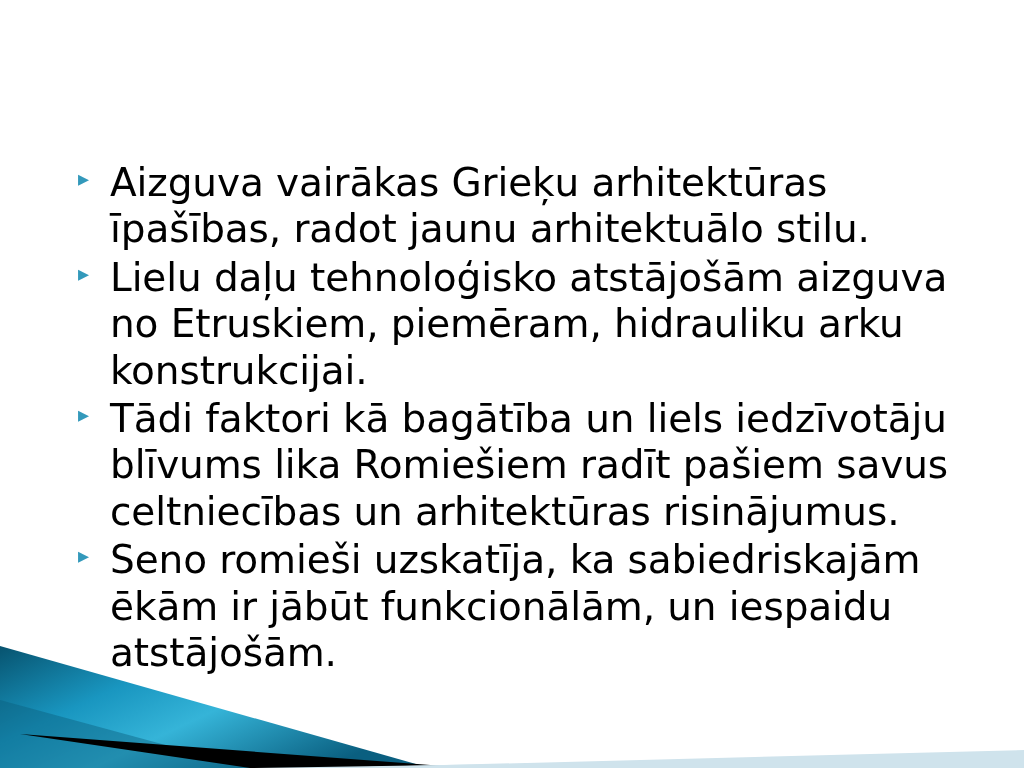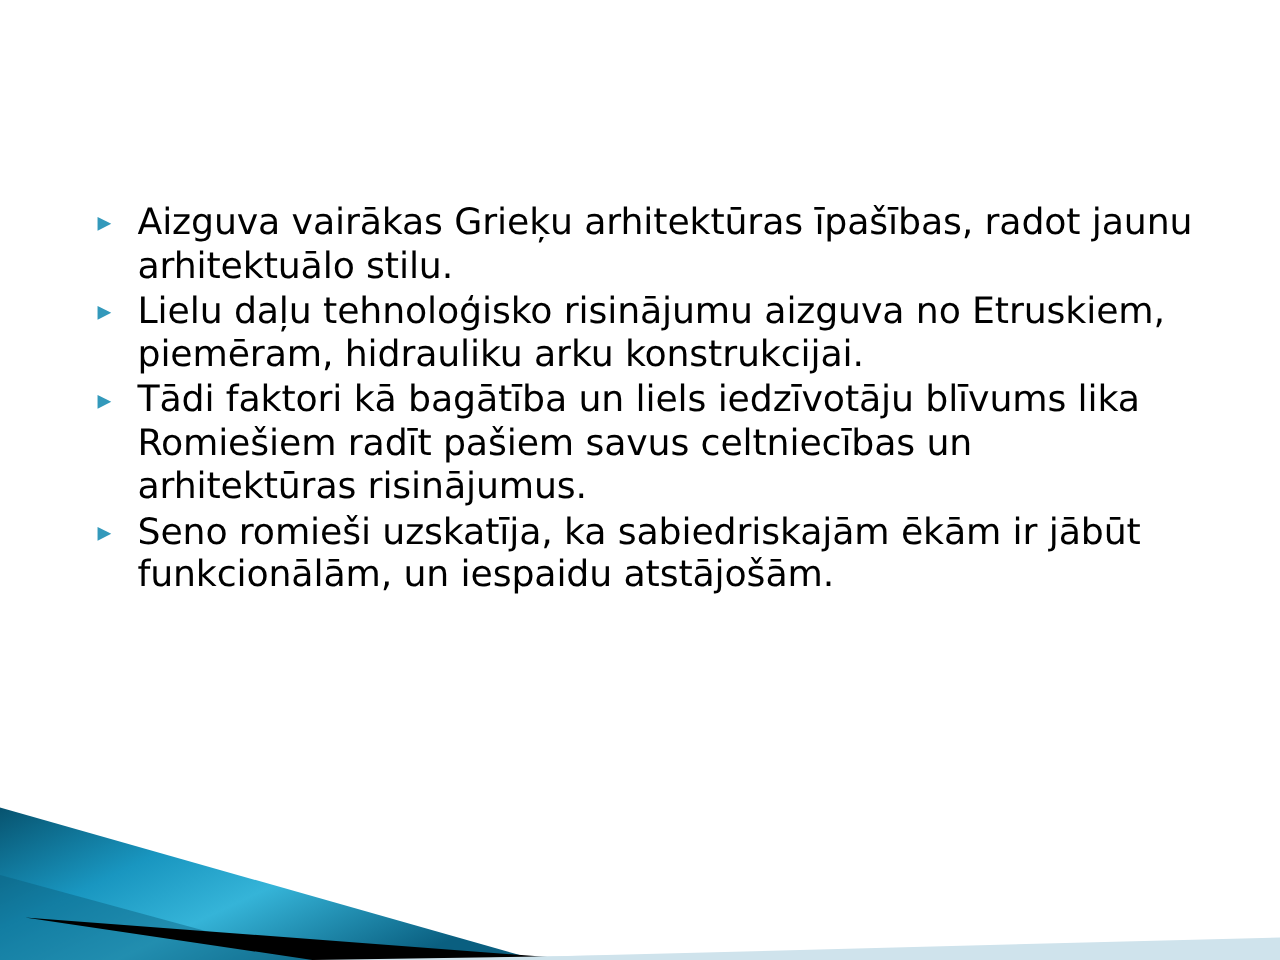--- a/index.html
+++ b/index.html
@@ -35,21 +35,21 @@
     flex: 0 0 auto;
     width: 32px;
     padding-top: 8px;
     color: #3399bb;
     font-size: 22px;
     line-height: 1;
     text-align: left;
   }
   .bullet-text {
     flex: 1 1 auto;
-    font-size: 29px;
+    font-size: 39px;
     line-height: 1.19;
     color: #000000;
     letter-spacing: -0.1px;
   }
   
   .deco {
     position: absolute;
     left: 0;
     bottom: 0;
     width: 1024px;
@@ -64,21 +64,21 @@
 
   <div class="content">
 
     <div class="bullet-row">
       <span class="bullet-marker">▸</span>
       <span class="bullet-text">Aizguva vairākas Grieķu arhitektūras īpašības, radot jaunu arhitektuālo stilu.</span>
     </div>
 
     <div class="bullet-row">
       <span class="bullet-marker">▸</span>
-      <span class="bullet-text">Lielu daļu tehnoloģisko risinājumu aizguva no Etruskiem, piemēram, hidrauliku arku konstrukcijai.</span>
+      <span class="bullet-text">Lielu daļu tehnoloģisko atstājošām aizguva no Etruskiem, piemēram, hidrauliku arku konstrukcijai.</span>
     </div>
 
     <div class="bullet-row">
       <span class="bullet-marker">▸</span>
       <span class="bullet-text">Tādi faktori kā bagātība un liels iedzīvotāju blīvums lika Romiešiem radīt pašiem savus celtniecības un arhitektūras risinājumus.</span>
     </div>
 
     <div class="bullet-row">
       <span class="bullet-marker">▸</span>
       <span class="bullet-text">Seno romieši uzskatīja, ka sabiedriskajām ēkām ir jābūt funkcionālām, un iespaidu atstājošām.</span>

